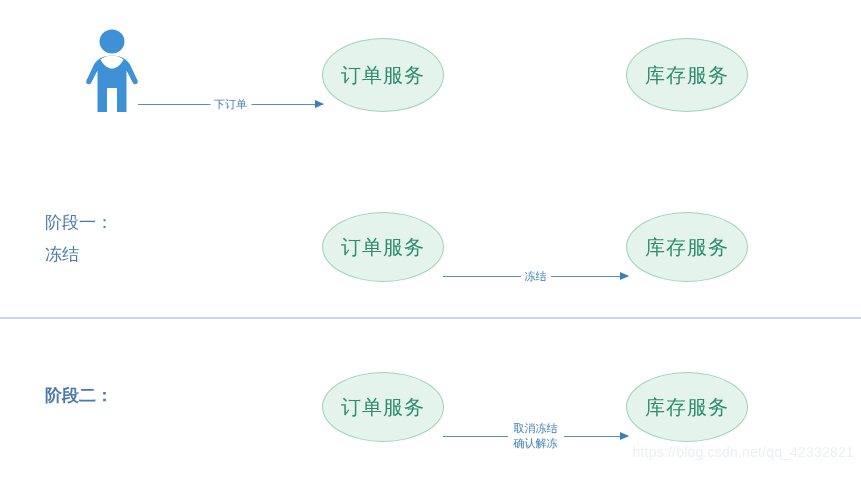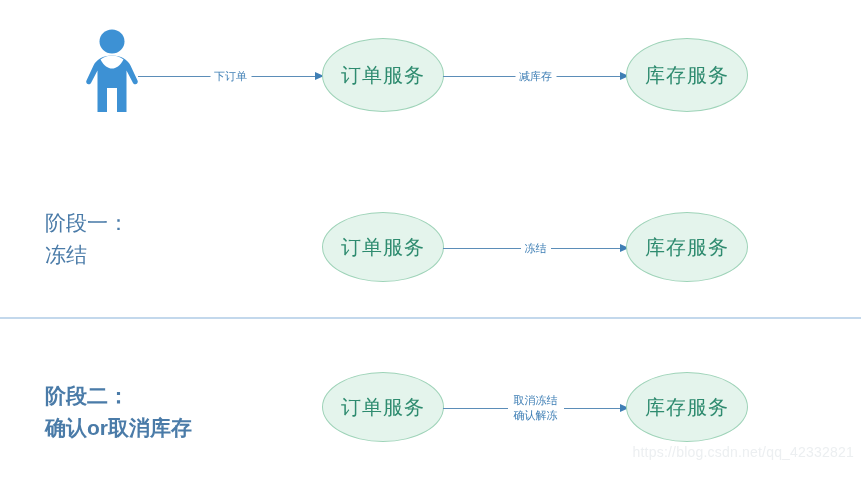--- a/index.html
+++ b/index.html
@@ -42,21 +42,21 @@
     user-select: none;
   }
   .node-order-1 { left: 322px; top: 38px;  width: 122px; height: 74px; }
   .node-stock-1 { left: 626px; top: 38px;  width: 122px; height: 74px; }
   .node-order-2 { left: 322px; top: 212px; width: 122px; height: 70px; }
   .node-stock-2 { left: 626px; top: 212px; width: 122px; height: 70px; }
   .node-order-3 { left: 322px; top: 372px; width: 122px; height: 70px; }
   .node-stock-3 { left: 626px; top: 372px; width: 122px; height: 70px; }
 
   
-  .edge { position: absolute; }
+  .edge { position: absolute; margin-top: 28px; }
   .edge-line {
     position: absolute;
     height: 0;
     border-top: 1.3px solid #5b8db8;
     top: 50%;
     left: 0;
     right: 0;
   }
   .edge-head {
     position: absolute;
@@ -88,21 +88,21 @@
   .edge-user-order  { left: 138px; top: 68px;  width: 185px; height: 16px; }
   .edge-order-stock { left: 443px; top: 68px;  width: 185px; height: 16px; }
   .edge-order-stock-2 { left: 443px; top: 240px; width: 185px; height: 16px; }
   .edge-order-stock-3 { left: 443px; top: 400px; width: 185px; height: 16px; }
 
   
   .phase {
     position: absolute;
     left: 45px;
     color: #4a7ba8;
-    font-size: 21px;
+    font-size: 17px;
     line-height: 32px;
     white-space: nowrap;
     user-select: none;
   }
   .phase-1 { top: 207px; }
   .phase-2 { top: 380px; font-weight: bold; }
   .phase-line { display: block; }
 
   
   .divider {
@@ -158,25 +158,20 @@
   <div class="edge edge-user-order">
     <div class="edge-line"></div>
     <div class="edge-head"></div>
     <div class="edge-label">下订单</div>
   </div>
 
   <div class="node node-order-1">
     <span>订单服务</span>
   </div>
 
-  <div class="edge edge-order-stock">
-    <div class="edge-line"></div>
-    <div class="edge-head"></div>
-    <div class="edge-label">减库存</div>
-  </div>
 
   <div class="node node-stock-1">
     <span>库存服务</span>
   </div>
 
   <div class="phase phase-1">
     <span class="phase-line">阶段一：</span>
     <span class="phase-line">冻结</span>
   </div>
 
@@ -191,21 +186,20 @@
   </div>
 
   <div class="node node-stock-2">
     <span>库存服务</span>
   </div>
 
   <div class="divider"></div>
 
   <div class="phase phase-2">
     <span class="phase-line">阶段二：</span>
-    <span class="phase-line">确认or取消库存</span>
   </div>
 
   <div class="node node-order-3">
     <span>订单服务</span>
   </div>
 
   <div class="edge edge-order-stock-3">
     <div class="edge-line"></div>
     <div class="edge-head"></div>
     <div class="edge-label two-line">

